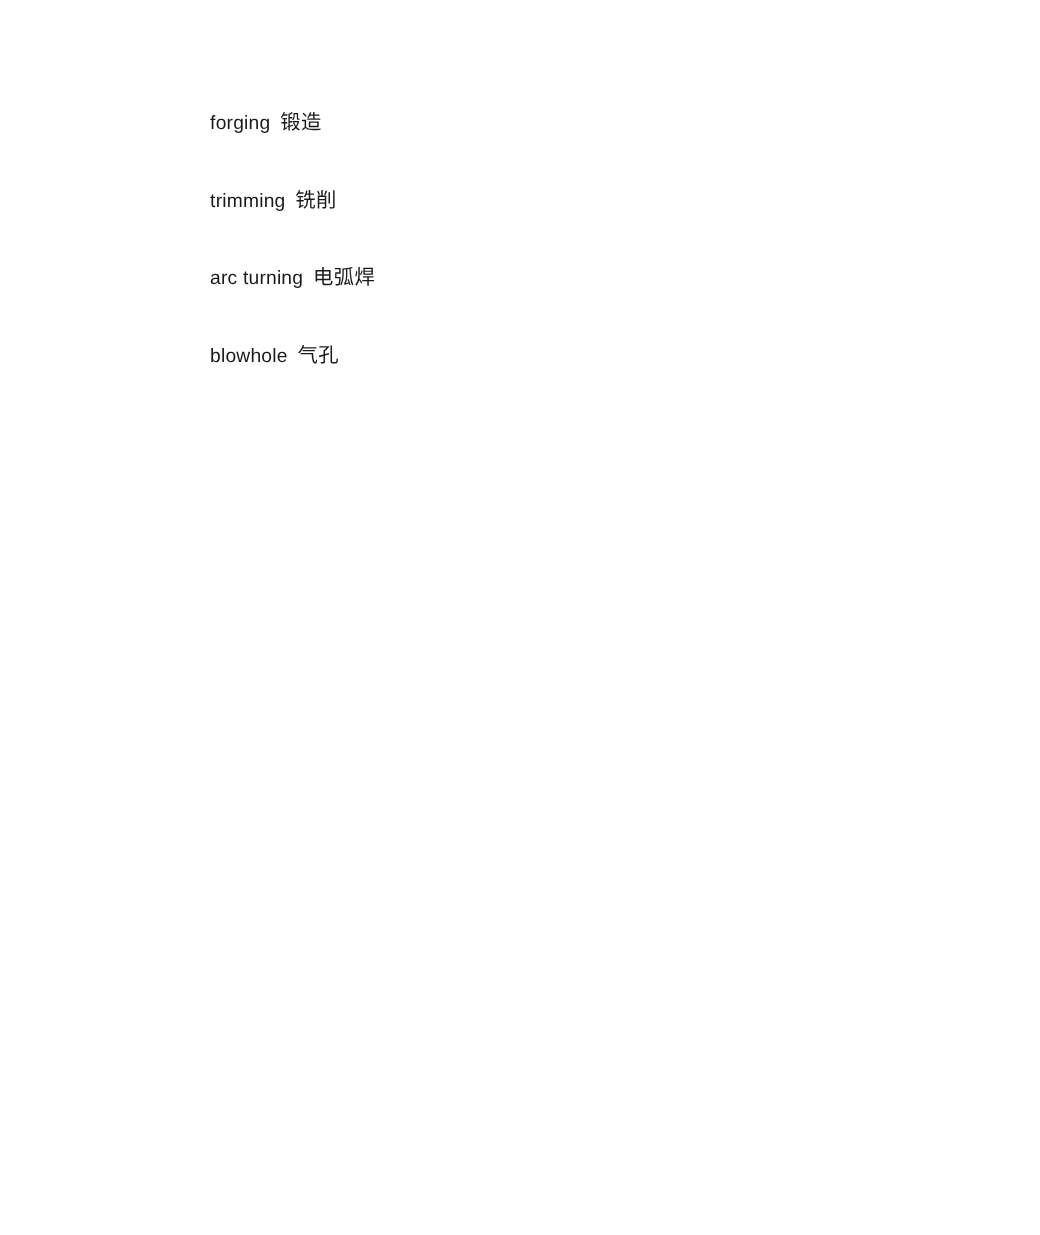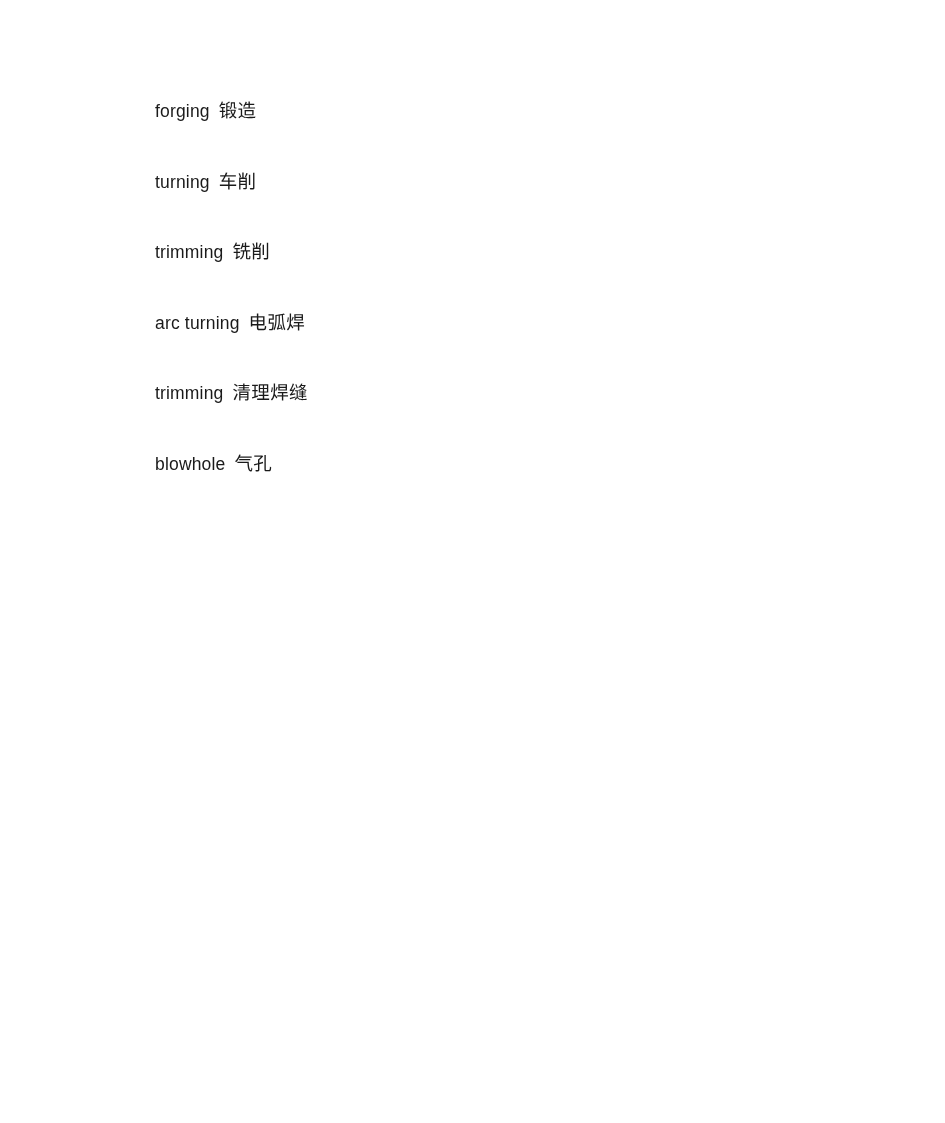--- a/index.html
+++ b/index.html
@@ -28,20 +28,21 @@
     left: 155px;
     top: 96px;
     right: 40px;
   }
   .entry {
     height: 70.5px;
     line-height: 30px;
     font-size: 17.5px;
     white-space: nowrap;
     display: block;
+    margin-left: 36px;
   }
   .term {
     font-size: 17.5px;
     letter-spacing: 0.01em;
   }
   .gap {
     display: inline-block;
     width: 9px;
   }
   .gloss {
@@ -53,37 +54,31 @@
 </head>
 <body>
 
 <div class="page">
   <div class="glossary">
 
     <div class="entry">
       <span class="term">forging</span><span class="gap"></span><span class="gloss">锻造</span>
     </div>
 
-    <div class="entry">
-      <span class="term">turning</span><span class="gap"></span><span class="gloss">车削</span>
-    </div>
 
     <div class="entry">
       <span class="term">trimming</span><span class="gap"></span><span class="gloss">铣削</span>
     </div>
 
 
 
     <div class="entry">
       <span class="term">arc turning</span><span class="gap"></span><span class="gloss">电弧焊</span>
     </div>
 
 
-    <div class="entry">
-      <span class="term">trimming</span><span class="gap"></span><span class="gloss">清理焊缝</span>
-    </div>
 
     <div class="entry">
       <span class="term">blowhole</span><span class="gap"></span><span class="gloss">气孔</span>
     </div>
 
   </div>
 </div>
 
 </body></html>

